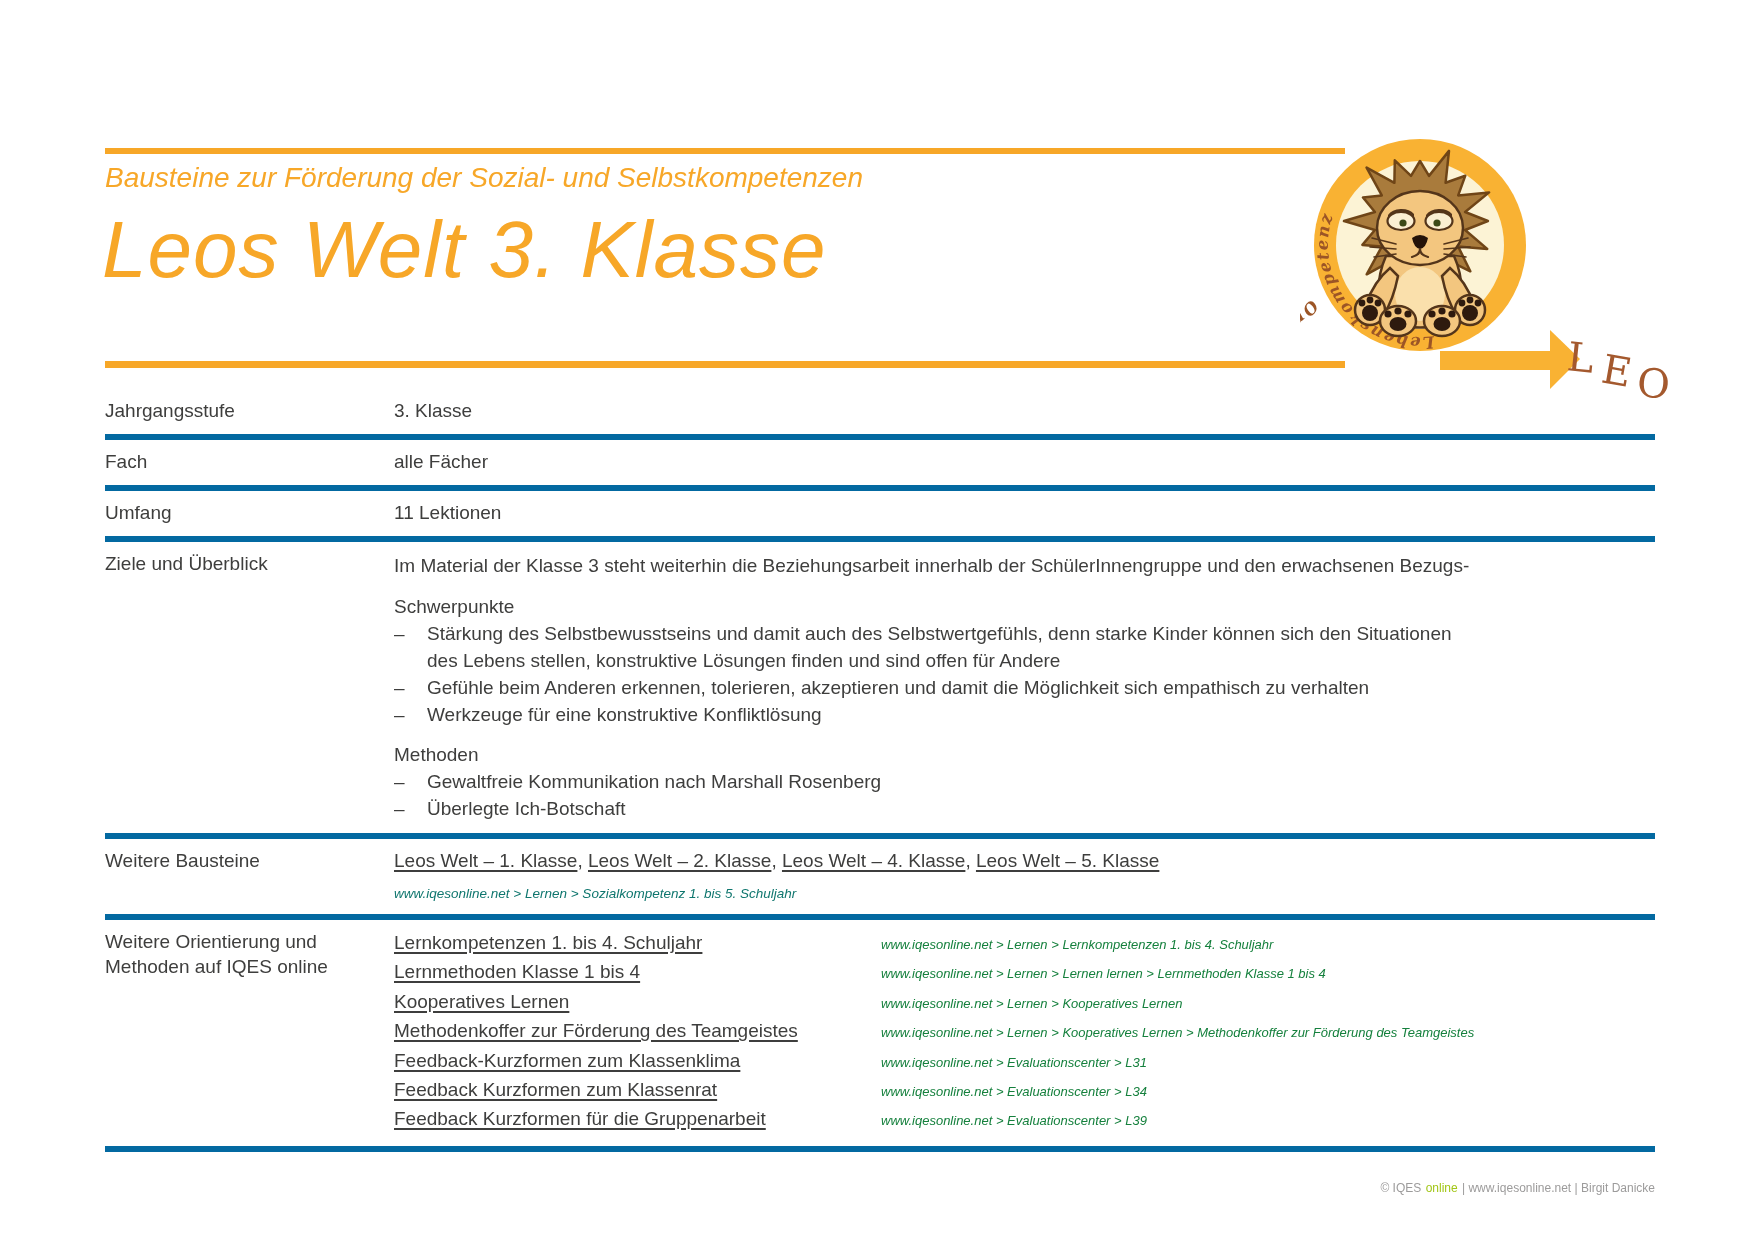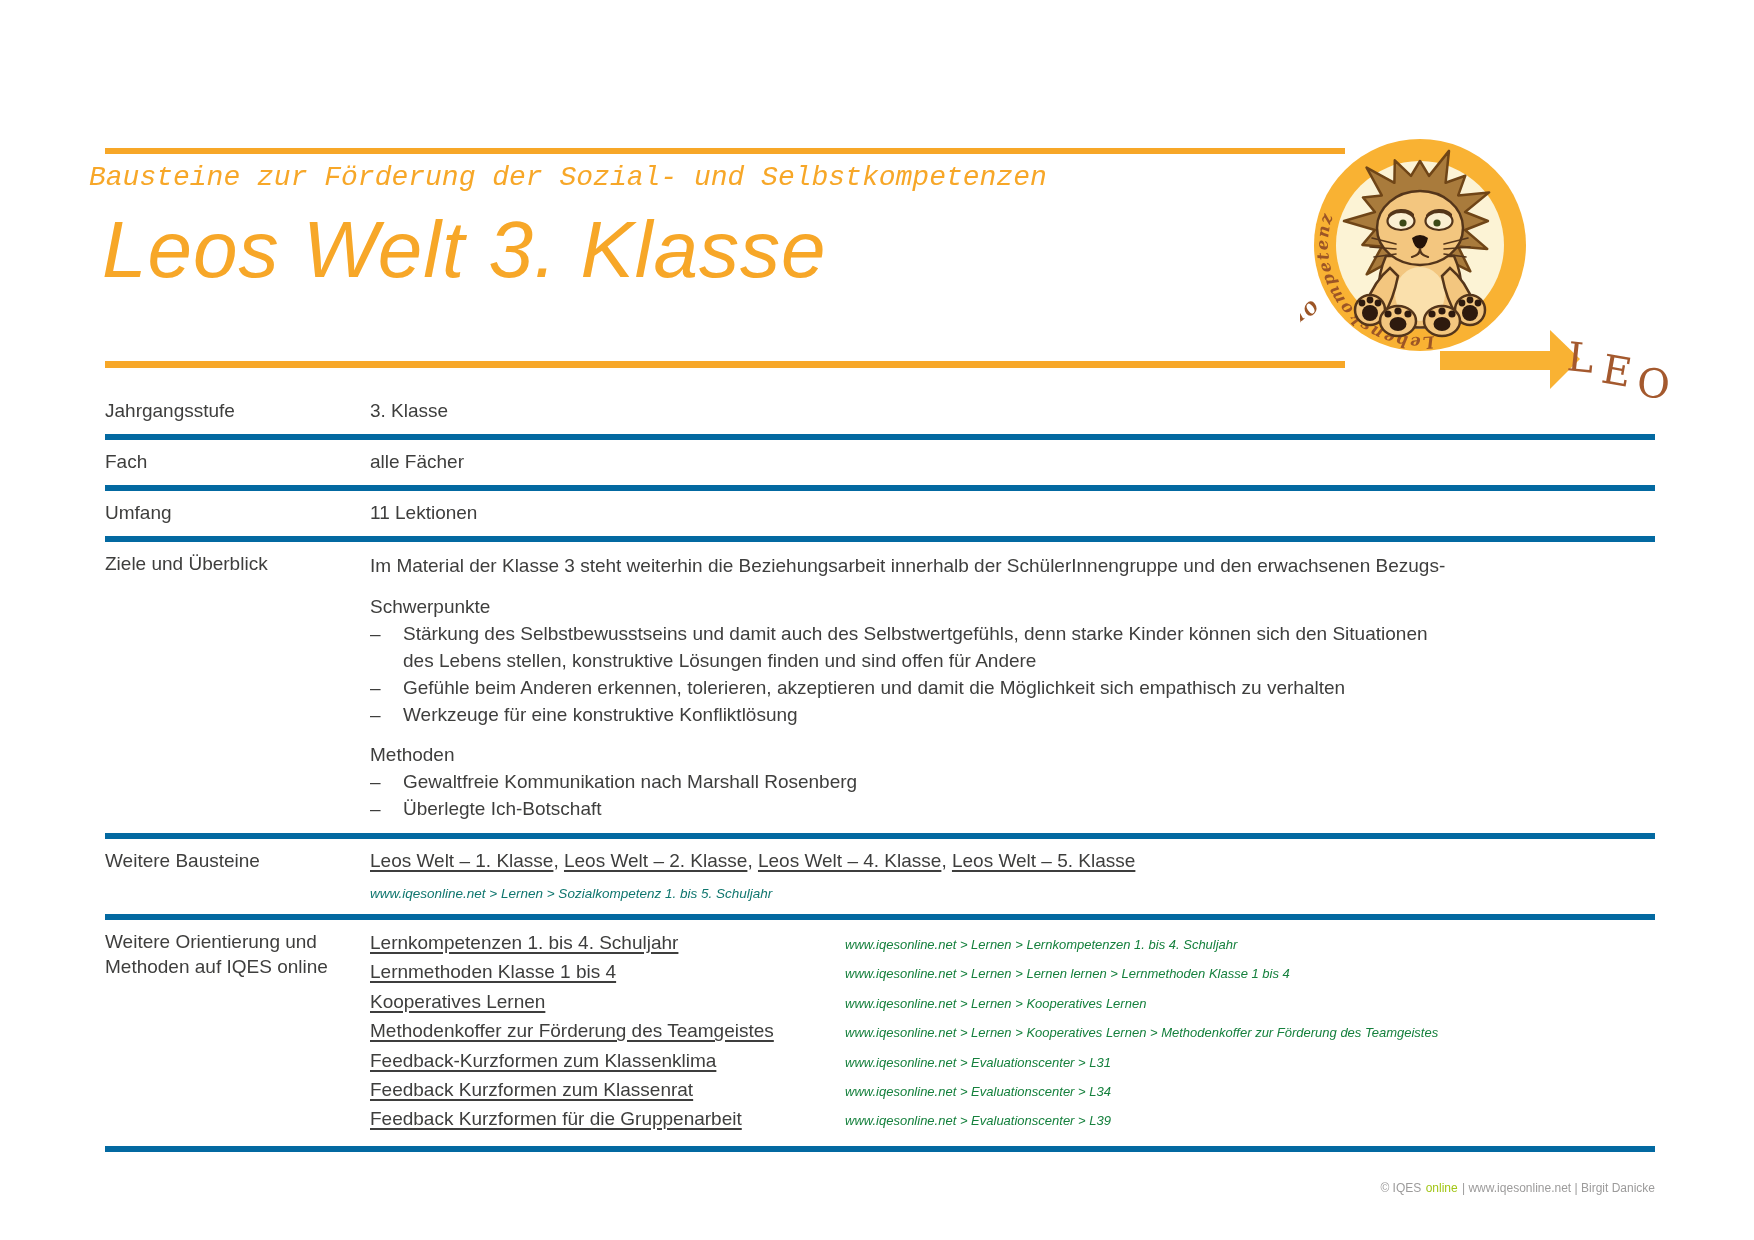--- a/index.html
+++ b/index.html
@@ -2,45 +2,45 @@
 <html><head>
 <meta charset="utf-8">
 <style>
   * { margin:0; padding:0; box-sizing:border-box; }
   html,body { width:1754px; height:1240px; background:#ffffff;
     font-family:"Liberation Sans", sans-serif; color:#3e3e3d; }
   .page { position:relative; width:1754px; height:1240px; overflow:hidden; background:#fff; }
 
   
   .bar-top { position:absolute; left:105px; top:148px; width:1240px; height:6px; background:#f7a728; }
-  .subtitle { position:absolute; left:89px; top:162px; font-size:28px; font-style:italic; color:#f7a728;font-family:Liberation Mono, monospace; }
+  .subtitle { position:absolute; left:105px; top:162px; font-size:28px; font-style:italic; color:#f7a728; }
   .big-title { position:absolute; left:102px; top:210px; font-size:80px; font-weight:400; letter-spacing:1px; color:#f7a728; line-height:1;font-style:italic; }
   .bar-mid { position:absolute; left:105px; top:361px; width:1240px; height:7px; background:#f7a728; }
 
   
   .badge { position:absolute; left:1300px; top:118px; width:400px; height:300px; }
 
   
   .table { position:absolute; left:105px; top:389px; width:1550px; font-size:19px; }
   .trow { display:flex; border-bottom:6px solid #0369a1; padding:9px 0 11px 0; }
   .cell-label { width:265px; flex:0 0 265px; line-height:25px; }
-  .cell-value { flex:1; line-height:25px; }
+  .cell-value { flex:1; line-height:25px;margin-left:24px; }
 
   .intro-line { line-height:29px; white-space:nowrap; }
   .subhead { margin-top:13px; line-height:27px; }
   .bullet { display:flex; width:1090px; line-height:27px; }
   .bullet .dash { flex:0 0 33px; }
   .bullet .btext { flex:1; }
 
   a.doclink { color:#3e3e3d; text-decoration:underline; text-underline-offset:3px; text-decoration-thickness:1.5px; cursor:pointer; }
   .linkitem .comma { text-decoration:none; }
   .linkitem:last-of-type .comma { display:none; }
   .pathline { margin-top:12px; font-size:13.5px; font-style:italic; color:#0f766e; line-height:18px; }
 
-  .instr-row { display:flex; align-items:baseline; line-height:27.4px; }
+  .instr-row { display:flex; align-items:baseline; line-height:27.4px;gap:12px; }
   .instr-link-cell { width:475px; flex:0 0 475px; }
   .instr-path-cell { font-size:13px; font-style:italic; color:#15803d; }
 
   
   .footer { position:absolute; right:99px; top:1181px; font-size:12px; color:#9c9b9b; }
   .footer .online { color:#a2c617; margin:0 1px; }
 </style>
 </head>
 <body>
 

